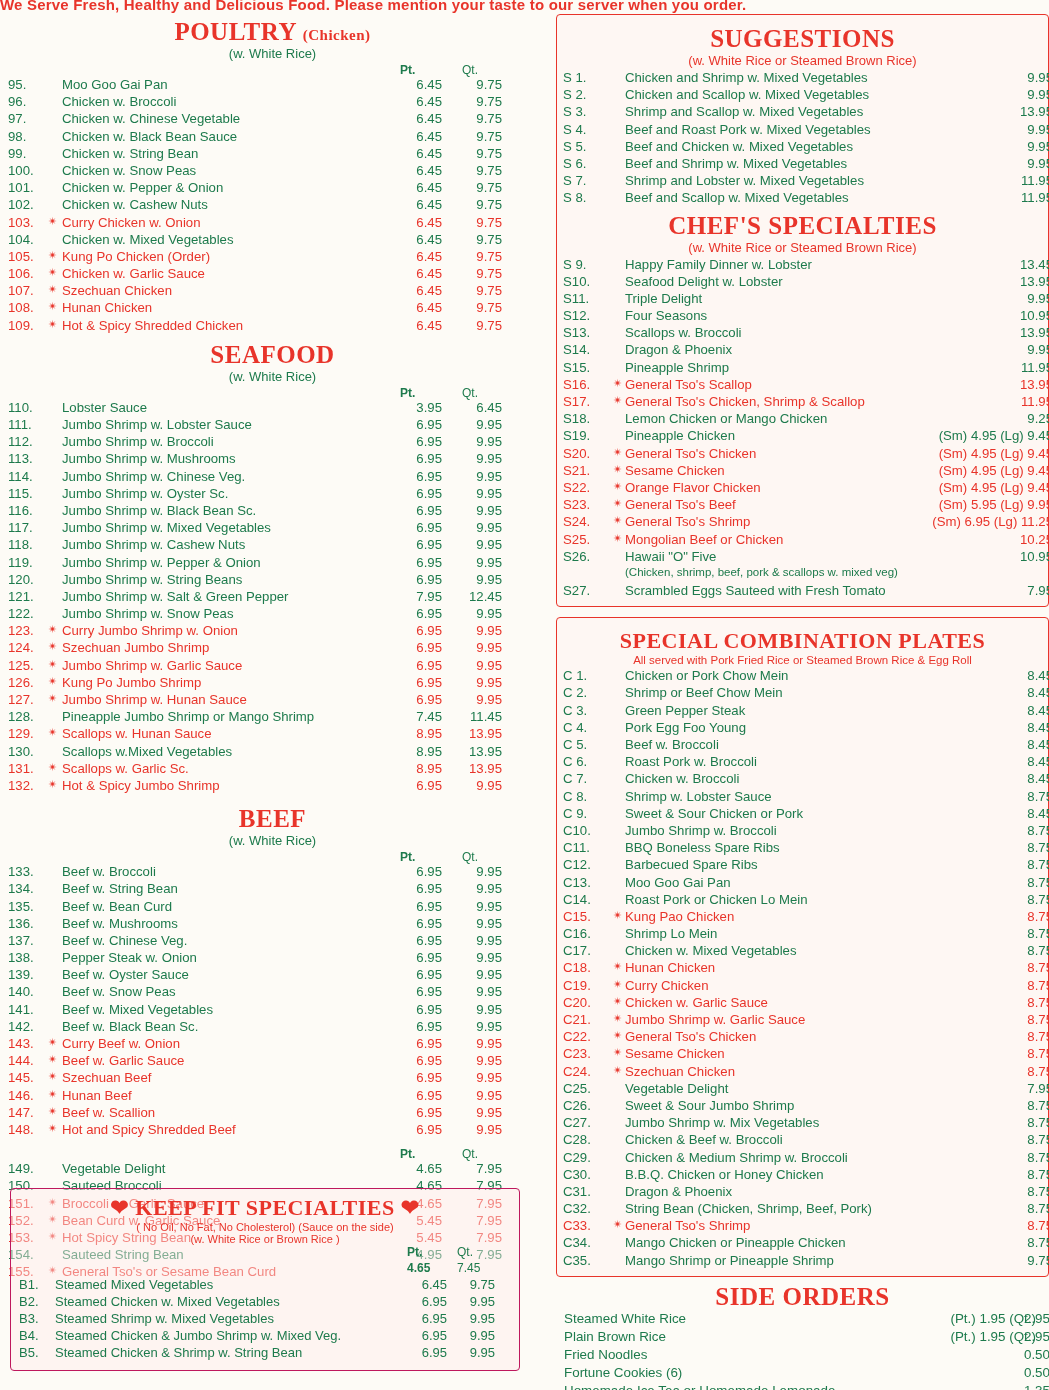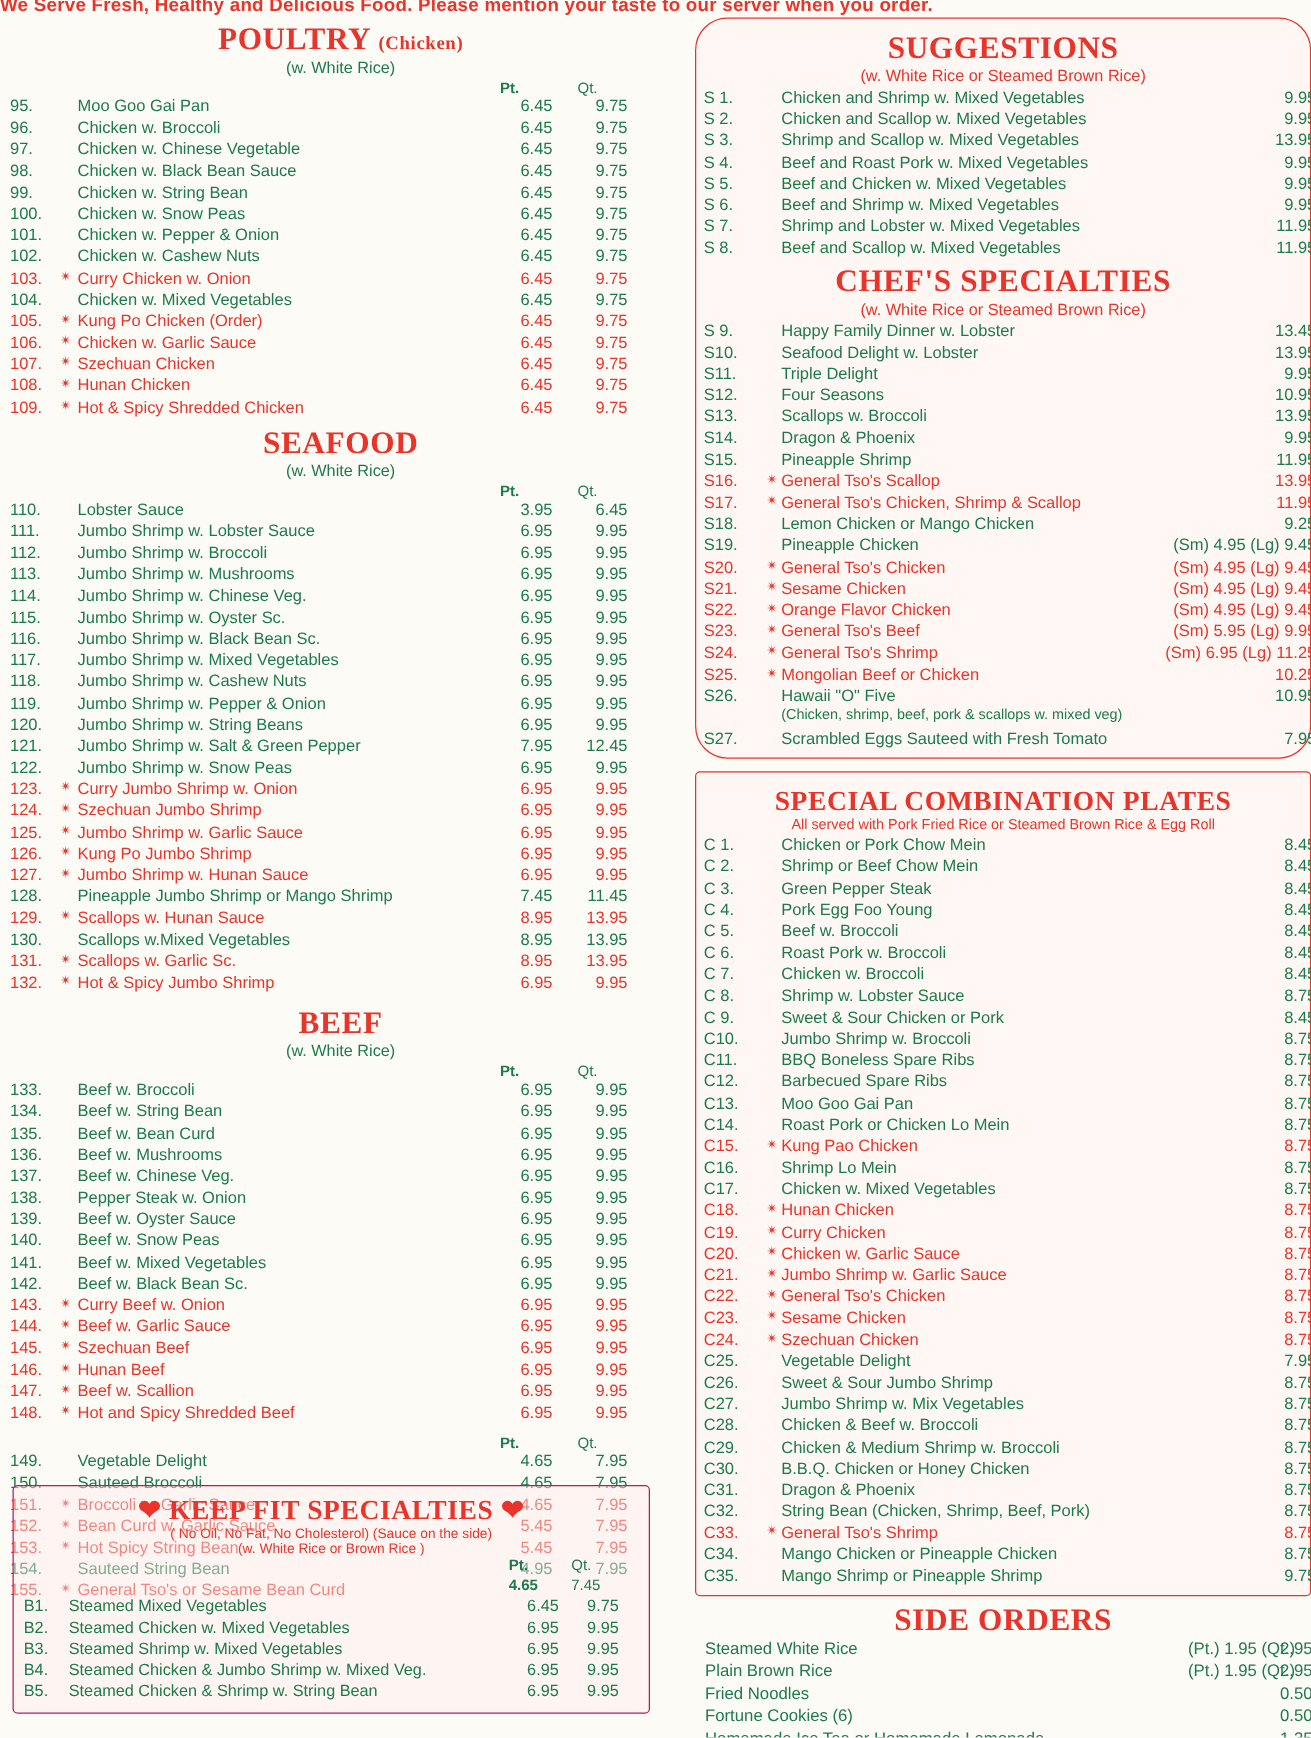--- a/index.html
+++ b/index.html
@@ -567,21 +567,21 @@
           <span class="num">B5.</span>
           <span class="nm">Steamed Chicken &amp; Shrimp w. String Bean</span>
           <span class="p1">6.95</span>
           <span class="p2">9.95</span>
         </li>
       </ul>
   </div>
 
   <div class="col-right">
 
-    <div class="boxed" style="margin-top:14px;border-radius:26px;">
+    <div class="boxed" style="margin-top:14px;">
       <h2 class="sect">SUGGESTIONS</h2>
       <div class="subnote red">(w. White Rice or Steamed Brown Rice)</div>
       <ul class="items">
           <li>
             <span class="num">S 1.</span>
             <span class="nm">Chicken and Shrimp w. Mixed Vegetables</span>
             <span class="p2">9.95</span>
           </li>
           <li>
             <span class="num">S 2.</span>

